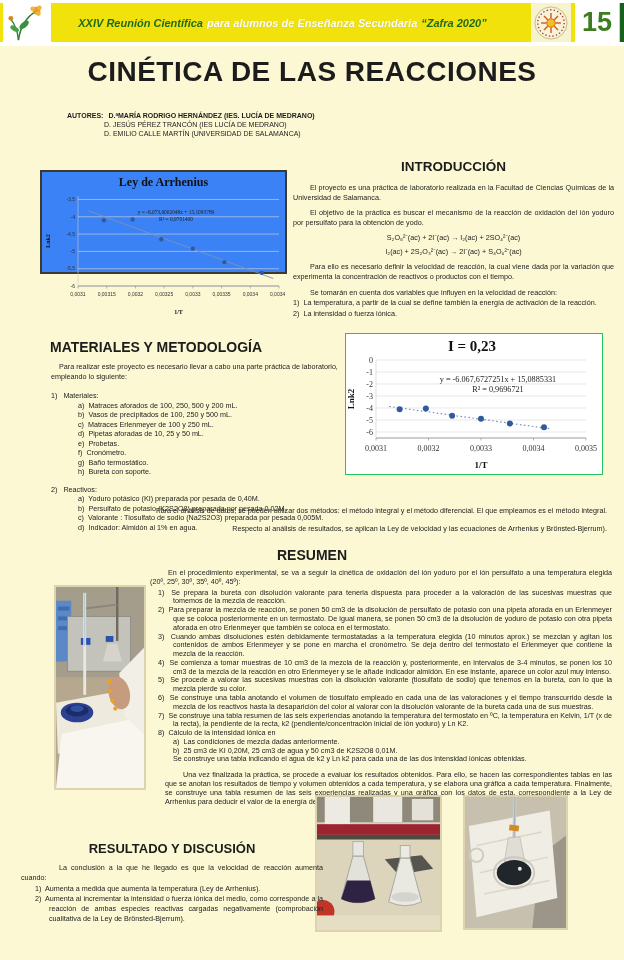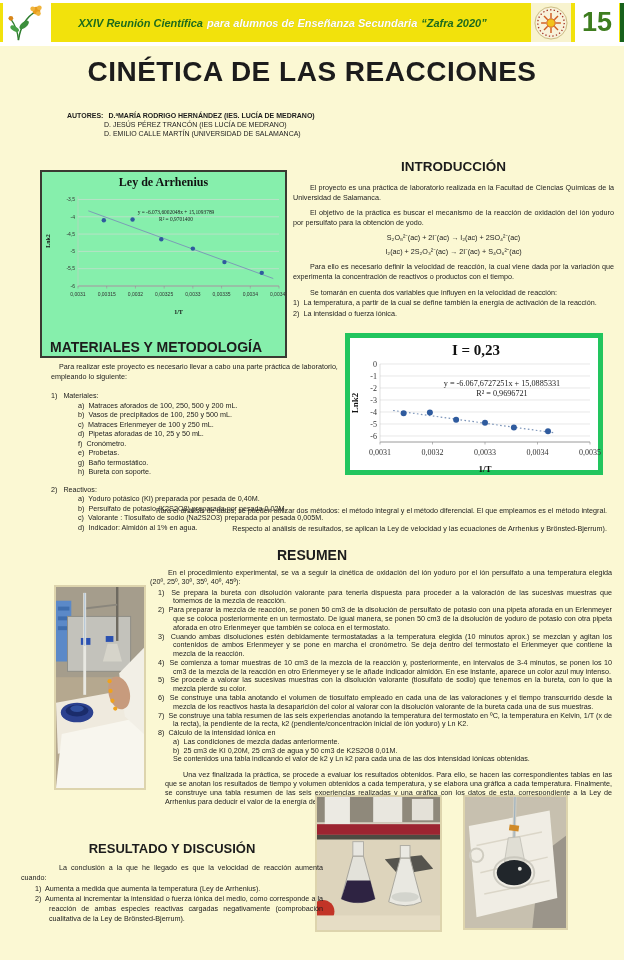--- a/index.html
+++ b/index.html
@@ -24,24 +24,24 @@
 
   
   .main-title{position:absolute;left:0;width:624px;top:56px;text-align:center;
               font-size:28px;font-weight:bold;letter-spacing:.5px;}
   .authors{position:absolute;left:67px;top:111px;font-size:7px;line-height:1.32;}
   .authors .lbl{font-weight:bold;margin-right:5px;}
   .authors .a1{font-weight:bold;}
   .authors .cont{margin-left:37px;}
 
   
-  .chart-box1{position:absolute;left:40px;top:170px;width:247px;height:188px;background:#86efac;
+  .chart-box1{position:absolute;left:40px;top:170px;width:247px;height:104px;background:#3b82f6;
               border:2px solid #3a3a32;box-sizing:border-box;}
   .chart-box2{position:absolute;left:345px;top:333px;width:258px;height:142px;background:#fff;
-              border:5px solid #22c55e;box-sizing:border-box;}
+              border:1px solid #22c55e;box-sizing:border-box;}
   .chart-box1 svg,.chart-box2 svg{display:block;}
 
   
   .h2{font-size:13.5px;font-weight:bold;text-align:center;margin:0 0 7px 0;}
   p{margin:0;}
 
   .col-intro{position:absolute;left:293px;top:158px;width:321px;font-size:7.2px;line-height:1.33;text-align:justify;}
   .col-intro p{text-indent:17px;margin-bottom:6px;}
   .eqs{margin:1px 0 6px 0;}
   .eq{text-align:center;text-indent:0;margin-bottom:4px;}
@@ -199,22 +199,22 @@
 
   <section class="materiales">
     <h2 class="h2">MATERIALES Y METODOLOGÍA</h2>
     <p class="mat-intro">Para realizar este proyecto es necesario llevar a cabo una parte práctica de laboratorio, empleando lo siguiente:</p>
     <div class="group-label">1)&nbsp;&nbsp; Materiales:</div>
     <div>
         <div class="mat-item">a)&nbsp; Matraces aforados de 100, 250, 500 y 200 mL.</div>
         <div class="mat-item">b)&nbsp; Vasos de precipitados de 100, 250 y 500 mL.</div>
         <div class="mat-item">c)&nbsp; Matraces Erlenmeyer de 100 y 250 mL.</div>
         <div class="mat-item">d)&nbsp; Pipetas aforadas de 10, 25 y 50 mL.</div>
+        <div class="mat-item">e)&nbsp; Probetas.</div>
         <div class="mat-item">f)&nbsp; Cronómetro.</div>
-        <div class="mat-item">e)&nbsp; Probetas.</div>
         <div class="mat-item">g)&nbsp; Baño termostático.</div>
         <div class="mat-item">h)&nbsp; Bureta con soporte.</div>
       </div>
     <div class="group-label g2">2)&nbsp;&nbsp; Reactivos:</div>
     <div>
         <div class="mat-item">a)&nbsp; Yoduro potásico (KI) preparada por pesada de 0,40M.</div>
         <div class="mat-item">b)&nbsp; Persulfato de potasio (K2S2O8) preparada por pesada 0,02M.</div>
         <div class="mat-item">c)&nbsp; Valorante : Tiosulfato de sodio (Na2S2O3) preparada por pesada 0,005M.</div>
         <div class="mat-item">d)&nbsp; Indicador: Almidón al 1% en agua.</div>
       </div>
@@ -310,21 +310,21 @@
           <div class="step">4)&nbsp; Se comienza a tomar muestras de 10 cm3 de la mezcla de la reacción y, posteriormente, en intervalos de 3-4 minutos, se ponen los 10 cm3 de la mezcla de la reacción en otro Erlenmeyer y se le añade indicador almidón. En ese instante, aparece un color azul muy intenso.</div>
           <div class="step">5)&nbsp; Se procede a valorar las sucesivas muestras con la disolución valorante (tiosulfato de sodio) que tenemos en la bureta, con lo que la mezcla pierde su color.</div>
           <div class="step">6)&nbsp; Se construye una tabla anotando el volumen de tiosulfato empleado en cada una de las valoraciones y el tiempo transcurrido desde la mezcla de los reactivos hasta la desaparición del color al valorar con la disolución valorante de la bureta cada una de sus muestras.</div>
           <div class="step">7)&nbsp; Se construye una tabla resumen de las seis experiencias anotando la temperatura del termostato en ºC, la temperatura en Kelvin, 1/T (x de la recta), la pendiente de la recta, k2 (pendiente/concentración inicial de ión yoduro) y Ln K2.</div>
           <div class="step">8)&nbsp; Cálculo de la intensidad iónica en</div>
         </div>
       <div>
           <div class="sub">a)&nbsp; Las condiciones de mezcla dadas anteriormente.</div>
           <div class="sub">b)&nbsp; 25 cm3 de KI 0,20M, 25 cm3 de agua y 50 cm3 de K2S2O8 0,01M.</div>
         </div>
-      <p class="note8">Se contenidos una tabla indicando el valor de k2 y Ln k2 para cada una de las dos intensidad iónicas obtenidas.</p>
+      <p class="note8">Se construye una tabla indicando el agua de k2 y Ln k2 para cada una de las dos intensidad iónicas obtenidas.</p>
       <p class="closing">Una vez finalizada la práctica, se procede a evaluar los resultados obtenidos. Para ello, se hacen las correspondientes tablas en las que se anotan los resultados de tiempo y volumen obtenidos a cada temperatura, y se elabora una gráfica a cada temperatura. Finalmente, se construye una tabla resumen de las seis experiencias realizadas y una gráfica con los datos de esta, correspondiente a la Ley de Arrhenius para deducir el valor de la energía de activación.</p>
     </div>
   </section>
 
   <div class="photo photo2">
     <svg viewBox="0 0 127 137" preserveAspectRatio="none">
       <rect width="127" height="137" fill="#d6cfbf"></rect>
       <rect width="127" height="26" fill="#8f897b"></rect>
       <rect x="8" width="26" height="30" fill="#eceae3"></rect>
       <rect x="58" width="30" height="26" fill="#e9e7df"></rect>

